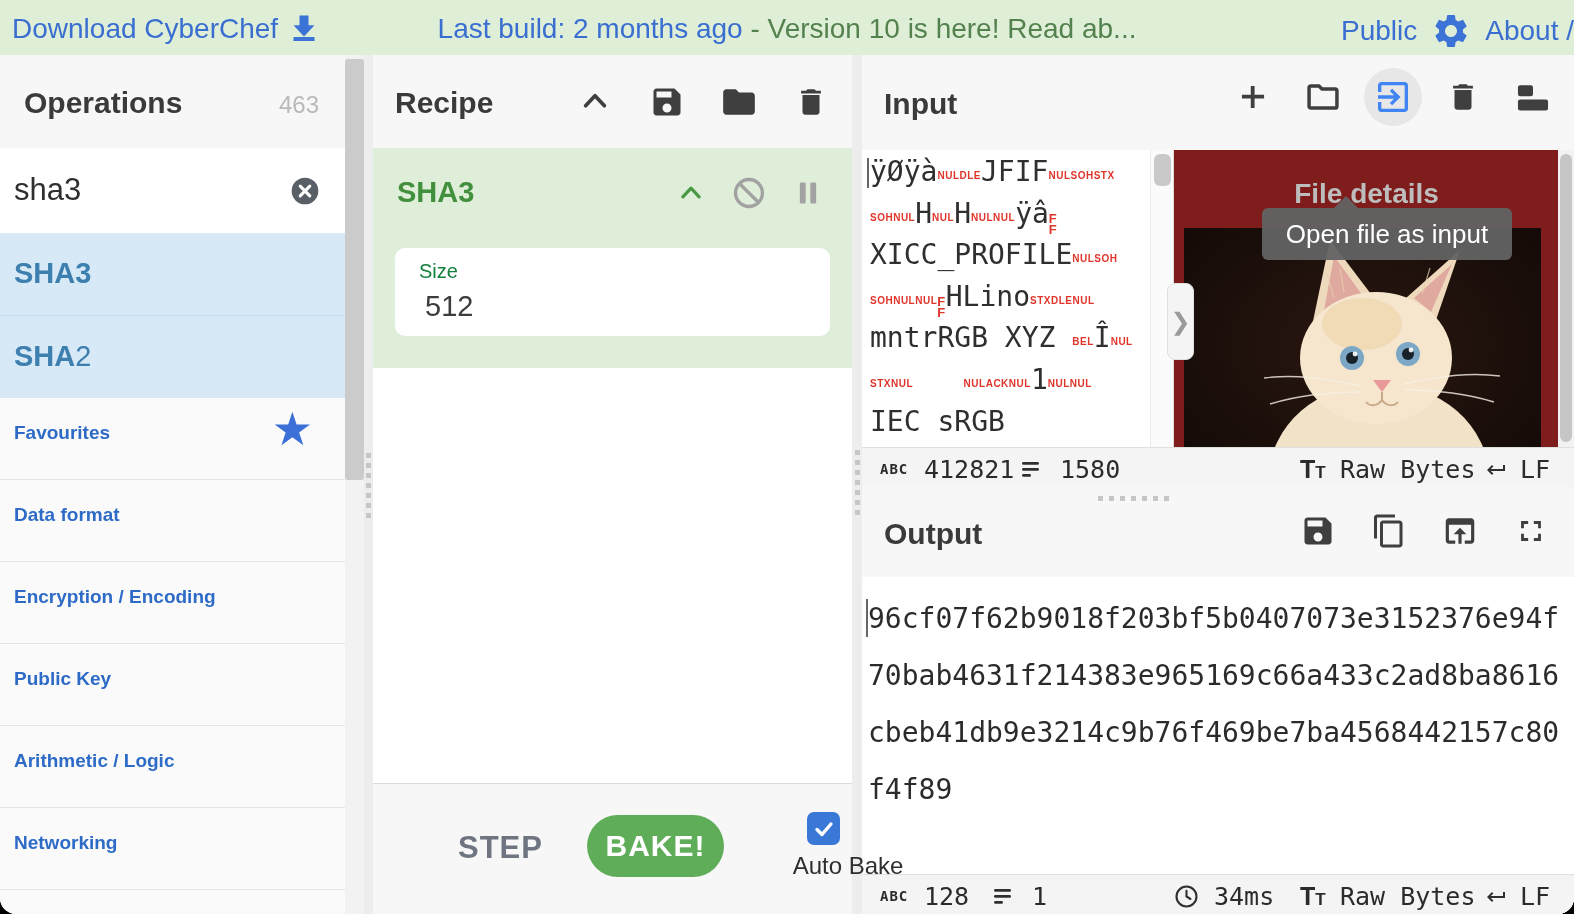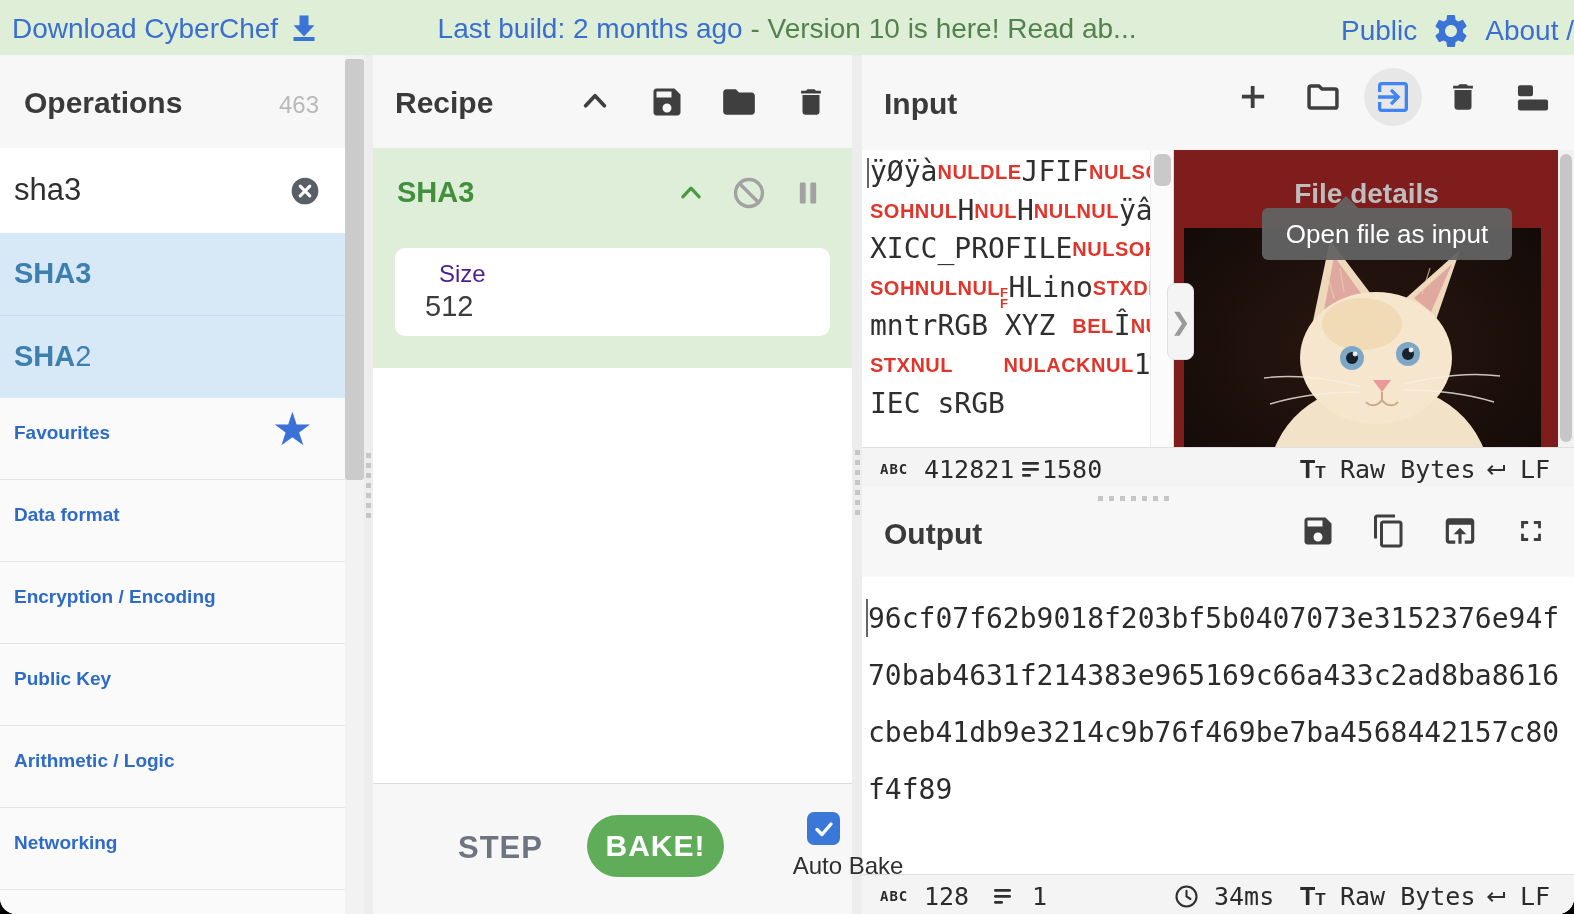--- a/index.html
+++ b/index.html
@@ -45,40 +45,40 @@
   .ops-thumb{left:0px;top:4px;width:19px;height:421px;background:#cbcbcb;border-radius:3px;}
 
   
   .rec-head{left:0;top:0;width:479px;height:93px;}
   .rec-title{left:22px;top:31px;}
   .ricons{right:22px;top:28px;display:flex;gap:34px;align-items:center;}
   .op-card{left:0;top:93px;width:479px;height:220px;background:#dfeed8;}
   .op-name{left:24px;top:28px;font-size:29px;font-weight:bold;color:#42903e;}
   .op-icons{right:30px;top:28px;display:flex;gap:28px;align-items:center;}
   .arg-card{left:22px;top:100px;width:435px;height:88px;background:#fff;border-radius:10px;}
-  .arg-label{left:44px;top:12px;font-size:24px;color:#4c1d95;}
+  .arg-label{left:24px;top:12px;font-size:20px;color:#15803d;}
   .arg-value{left:30px;top:42px;font-size:29px;color:#3c3c3c;}
   .rec-drop{left:0;top:313px;width:479px;height:415px;background:#fff;border-bottom:1px solid #dcdcdc;}
   .rec-ctrls{left:0;top:729px;width:479px;height:130px;background:#f7f7f7;}
   .step-btn{left:85px;top:46px;font-size:31px;font-weight:bold;color:#6e7580;letter-spacing:1px;}
   .bake-btn{left:214px;top:31px;width:137px;height:62px;background:#5fad58;border-radius:31px;
             color:#fff;font-size:30px;font-weight:bold;letter-spacing:1px;display:flex;align-items:center;justify-content:center;}
   .autobake-box{left:434px;top:28px;width:33px;height:33px;background:#3a78d8;border-radius:7px;display:flex;align-items:center;justify-content:center;z-index:5;}
   .autobake-label{left:395px;top:68px;width:160px;text-align:center;font-size:24px;color:#2f2f2f;white-space:nowrap;z-index:5;}
 
   
   .in-head{left:0;top:0;width:712px;height:95px;}
   .in-title{left:22px;top:32px;}
   .iicons{right:22px;top:23px;display:flex;gap:32px;align-items:center;}
   .iconwrap{width:38px;height:38px;display:flex;align-items:center;justify-content:center;}
   .blue-circ{background:#e7e7e7;border-radius:50%;width:58px;height:58px;display:flex;align-items:center;justify-content:center;margin:-10px;}
   .in-body{left:0;top:95px;width:712px;height:297px;overflow:hidden;}
   .in-text{left:0;top:0;width:288px;height:297px;background:#fff;overflow:hidden;}
   .in-line{white-space:pre;line-height:37.6px;font-family:"DejaVu Sans Mono",monospace;font-size:28px;color:#2f2f2f;padding-left:8px;}
-  .ctrl{color:#e0352b;font-size:20px;font-weight:bold;font-family:"Liberation Sans",sans-serif;letter-spacing:.5px;vertical-align:2px;}
+  .ctrl{color:#e0352b;font-size:10px;font-weight:bold;font-family:"Liberation Sans",sans-serif;letter-spacing:.5px;vertical-align:2px;}
   .stack{display:inline-flex;flex-direction:column;line-height:.85;font-size:13px;transform:translateY(2px);}
   .caret{width:2px;background:#666;}
   .in-sb{left:288px;top:0;width:22px;height:297px;background:#fbfbfb;border-left:1px solid #ececec;}
   .in-thumb{left:3px;top:4px;width:17px;height:32px;background:#c9c9c9;border-radius:6px;}
   .fd-pane{left:311px;top:0;width:385px;height:297px;background:#7f1d1d;border-left:1px solid #dcdcdc;}
   .fd-title{left:0;top:28px;width:385px;text-align:center;font-size:28px;font-weight:bold;color:#bdbdbd;}
   .catimg{left:10px;top:78px;width:357px;height:260px;}
   .fd-sb{left:696px;top:0;width:16px;height:297px;background:#f2f2f2;}
   .fd-thumb{left:2px;top:4px;width:12px;height:288px;background:#c6c6c6;border-radius:6px;}
   .split-tab{left:305px;top:133px;width:25px;height:75px;background:#f4f4f4;border:1px solid #e0e0e0;border-radius:8px;
@@ -368,21 +368,21 @@
     <div class="abs statusbar in-status">
       <span class="sb-item abc mono" style="left:18px">ABC</span>
       <span class="sb-item mono" style="left:62px">412821</span>
       <span class="sb-item" style="left:158px;top:10px">
         <svg width="22" height="22" viewBox="0 0 22 22">
             <rect x="2" y="3" width="17" height="2.8" rx="1.4" fill="#2f2f2f"></rect>
             <rect x="2" y="9" width="17" height="2.8" rx="1.4" fill="#2f2f2f"></rect>
             <rect x="2" y="15" width="9" height="2.8" rx="1.4" fill="#2f2f2f"></rect>
           </svg>
       </span>
-      <span class="sb-item mono" style="left:180px">1580</span>
+      <span class="sb-item mono" style="left:198px">1580</span>
       <span class="sb-item tt" style="left:438px">T<small>T</small></span>
       <span class="sb-item mono" style="left:478px">Raw Bytes</span>
       <span class="sb-item" style="left:622px;top:10px">
         <svg width="24" height="24" viewBox="0 0 24 24">
             <path fill="#2f2f2f" d="M19 7v4H6.8l2.6-2.6L8 7l-5 5 5 5 1.4-1.4L6.8 13H21V7h-2z"></path>
           </svg>
       </span>
       <span class="sb-item mono" style="left:658px">LF</span>
     </div>
     <div class="abs hdots in-hdots">

